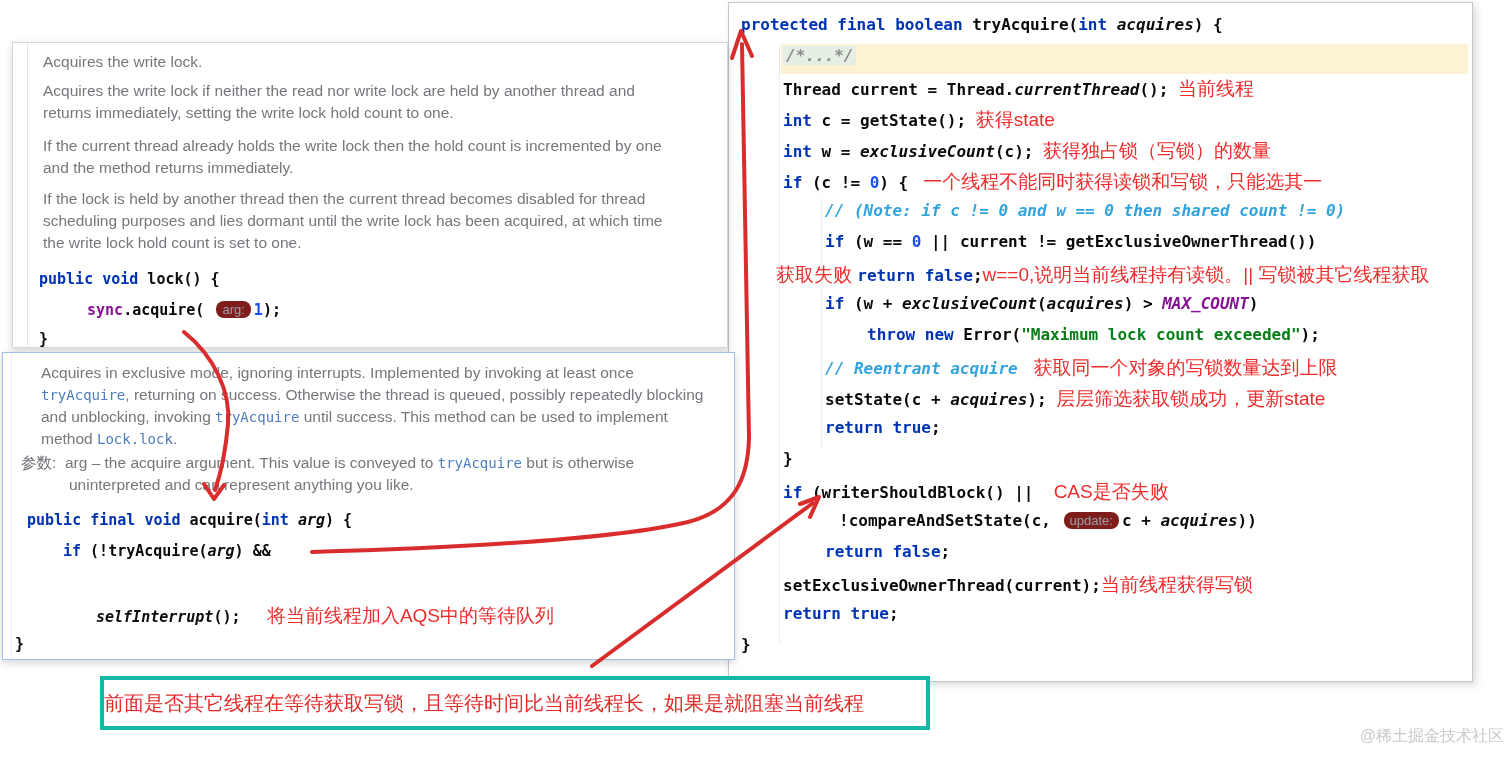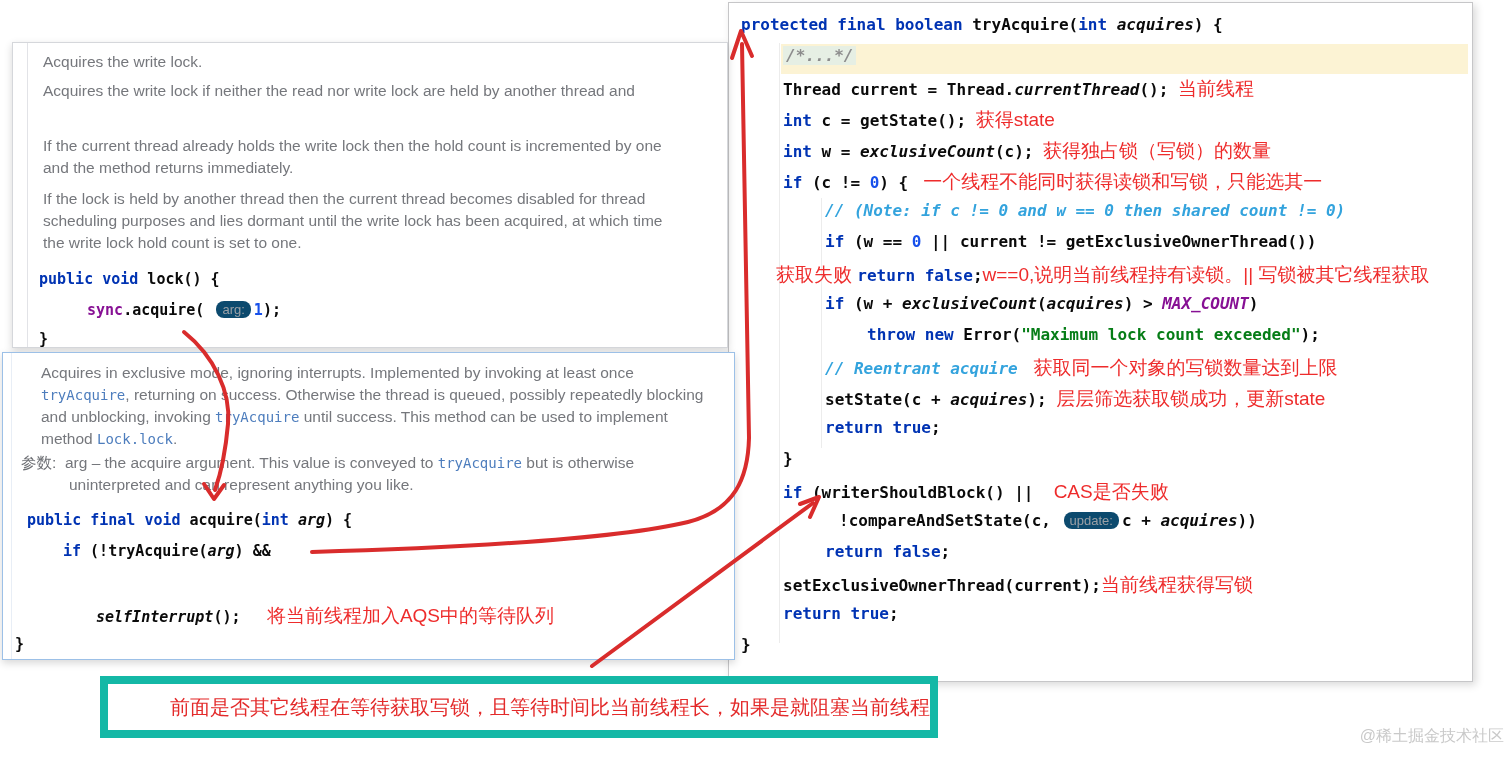--- a/index.html
+++ b/index.html
@@ -22,44 +22,45 @@
   .s-plain{color:#0a0a0a;}
   .s-num{color:#1750eb;}
   .s-str{color:#067d17;}
   .s-field{color:#871094;}
   .s-const{color:#871094;font-style:italic;}
   .s-mi{font-style:italic;}
   .s-param{font-style:italic;}
   .s-cmt2{color:#33a3dd;font-style:italic;}
   .s-fold{background:#e6efe4;color:#8c8c8c;font-style:italic;padding:0 3px;}
   .s-red{color:#ee2c2c;font-family:"Liberation Sans",sans-serif;font-size:19px;font-weight:normal;}
-  .s-hint{color:#9aa0a6;background:#0c4a6e;border-radius:8px;
+  .s-hint{color:#9aa0a6;background:#7f1d1d;border-radius:8px;
       font-family:"Liberation Sans",sans-serif;font-size:13px;font-weight:normal;
       padding:1px 6px;margin:0 3px;vertical-align:1px;}
   .s-doc{color:#75777c;}
   .s-doclabel{color:#6d6f74;}
   .s-doclink{font-family:"DejaVu Sans Mono",monospace;color:#4d7dbd;font-size:14px;}
   #highlight-row{position:absolute;left:52px;top:41px;right:4px;height:30px;
       background:#fcf3d4;z-index:0;}
   #arrow-layer{position:absolute;left:0;top:0;width:1512px;height:768px;
       z-index:6;pointer-events:none;}
   #annotation-box{position:absolute;left:100px;top:676px;width:822px;height:46px;
-      z-index:5;background:#ffffff;border:8px solid #14b8a6;
-      display:flex;align-items:center;justify-content:flex-end;}
+      z-index:5;background:#ffffff;border:4px solid #14b8a6;
+      display:flex;align-items:center;justify-content:flex-start;}
   #annotation-box span{color:#e32a2a;font-size:20px;white-space:nowrap;}
   #watermark{position:absolute;left:1324px;top:726px;width:180px;z-index:5;
       color:#c9c9c9;font-size:16px;text-align:right;}
 </style>
 </head>
 <body>
 
 <div id="panel-doc1" class="panel">
   <div class="gutter" style="left:14px;"></div>
 <div class="line doc" style="left: 30px; top: 9px;"><span class="s-doc">Acquires the write lock.</span></div>
     <div class="line doc" style="left: 30px; top: 38px;"><span class="s-doc">Acquires the write lock if neither the read nor write lock are held by another thread and</span></div>
+    <div class="line doc" style="left: 30px; top: 60px;"><span class="s-doc">returns immediately, setting the write lock hold count to one.</span></div>
     <div class="line doc" style="left: 30px; top: 93px;"><span class="s-doc">If the current thread already holds the write lock then the hold count is incremented by one</span></div>
     <div class="line doc" style="left: 30px; top: 115px;"><span class="s-doc">and the method returns immediately.</span></div>
     <div class="line doc" style="left: 30px; top: 168px;"><span class="s-doc">scheduling purposes and lies dormant until the write lock has been acquired, at which time</span></div>
     <div class="line doc" style="left: 30px; top: 146px;"><span class="s-doc">If the lock is held by another thread then the current thread becomes disabled for thread</span></div>
     <div class="line doc" style="left: 30px; top: 190px; text-align: center;"><span class="s-doc">the write lock hold count is set to one.</span></div>
     <div class="line code" style="left: 26px; top: 227px;"><span class="s-kw">public</span><span class="s-plain"> </span><span class="s-kw">void</span><span class="s-plain"> lock() {</span></div>
     <div class="line code" style="left: 74px; top: 258px;"><span class="s-field">sync</span><span class="s-plain">.acquire( </span><span class="s-hint">arg:</span><span class="s-num">1</span><span class="s-plain">);</span></div>
     <div class="line code" style="left: 26px; top: 287px;"><span class="s-plain">}</span></div>
   </div>
 

